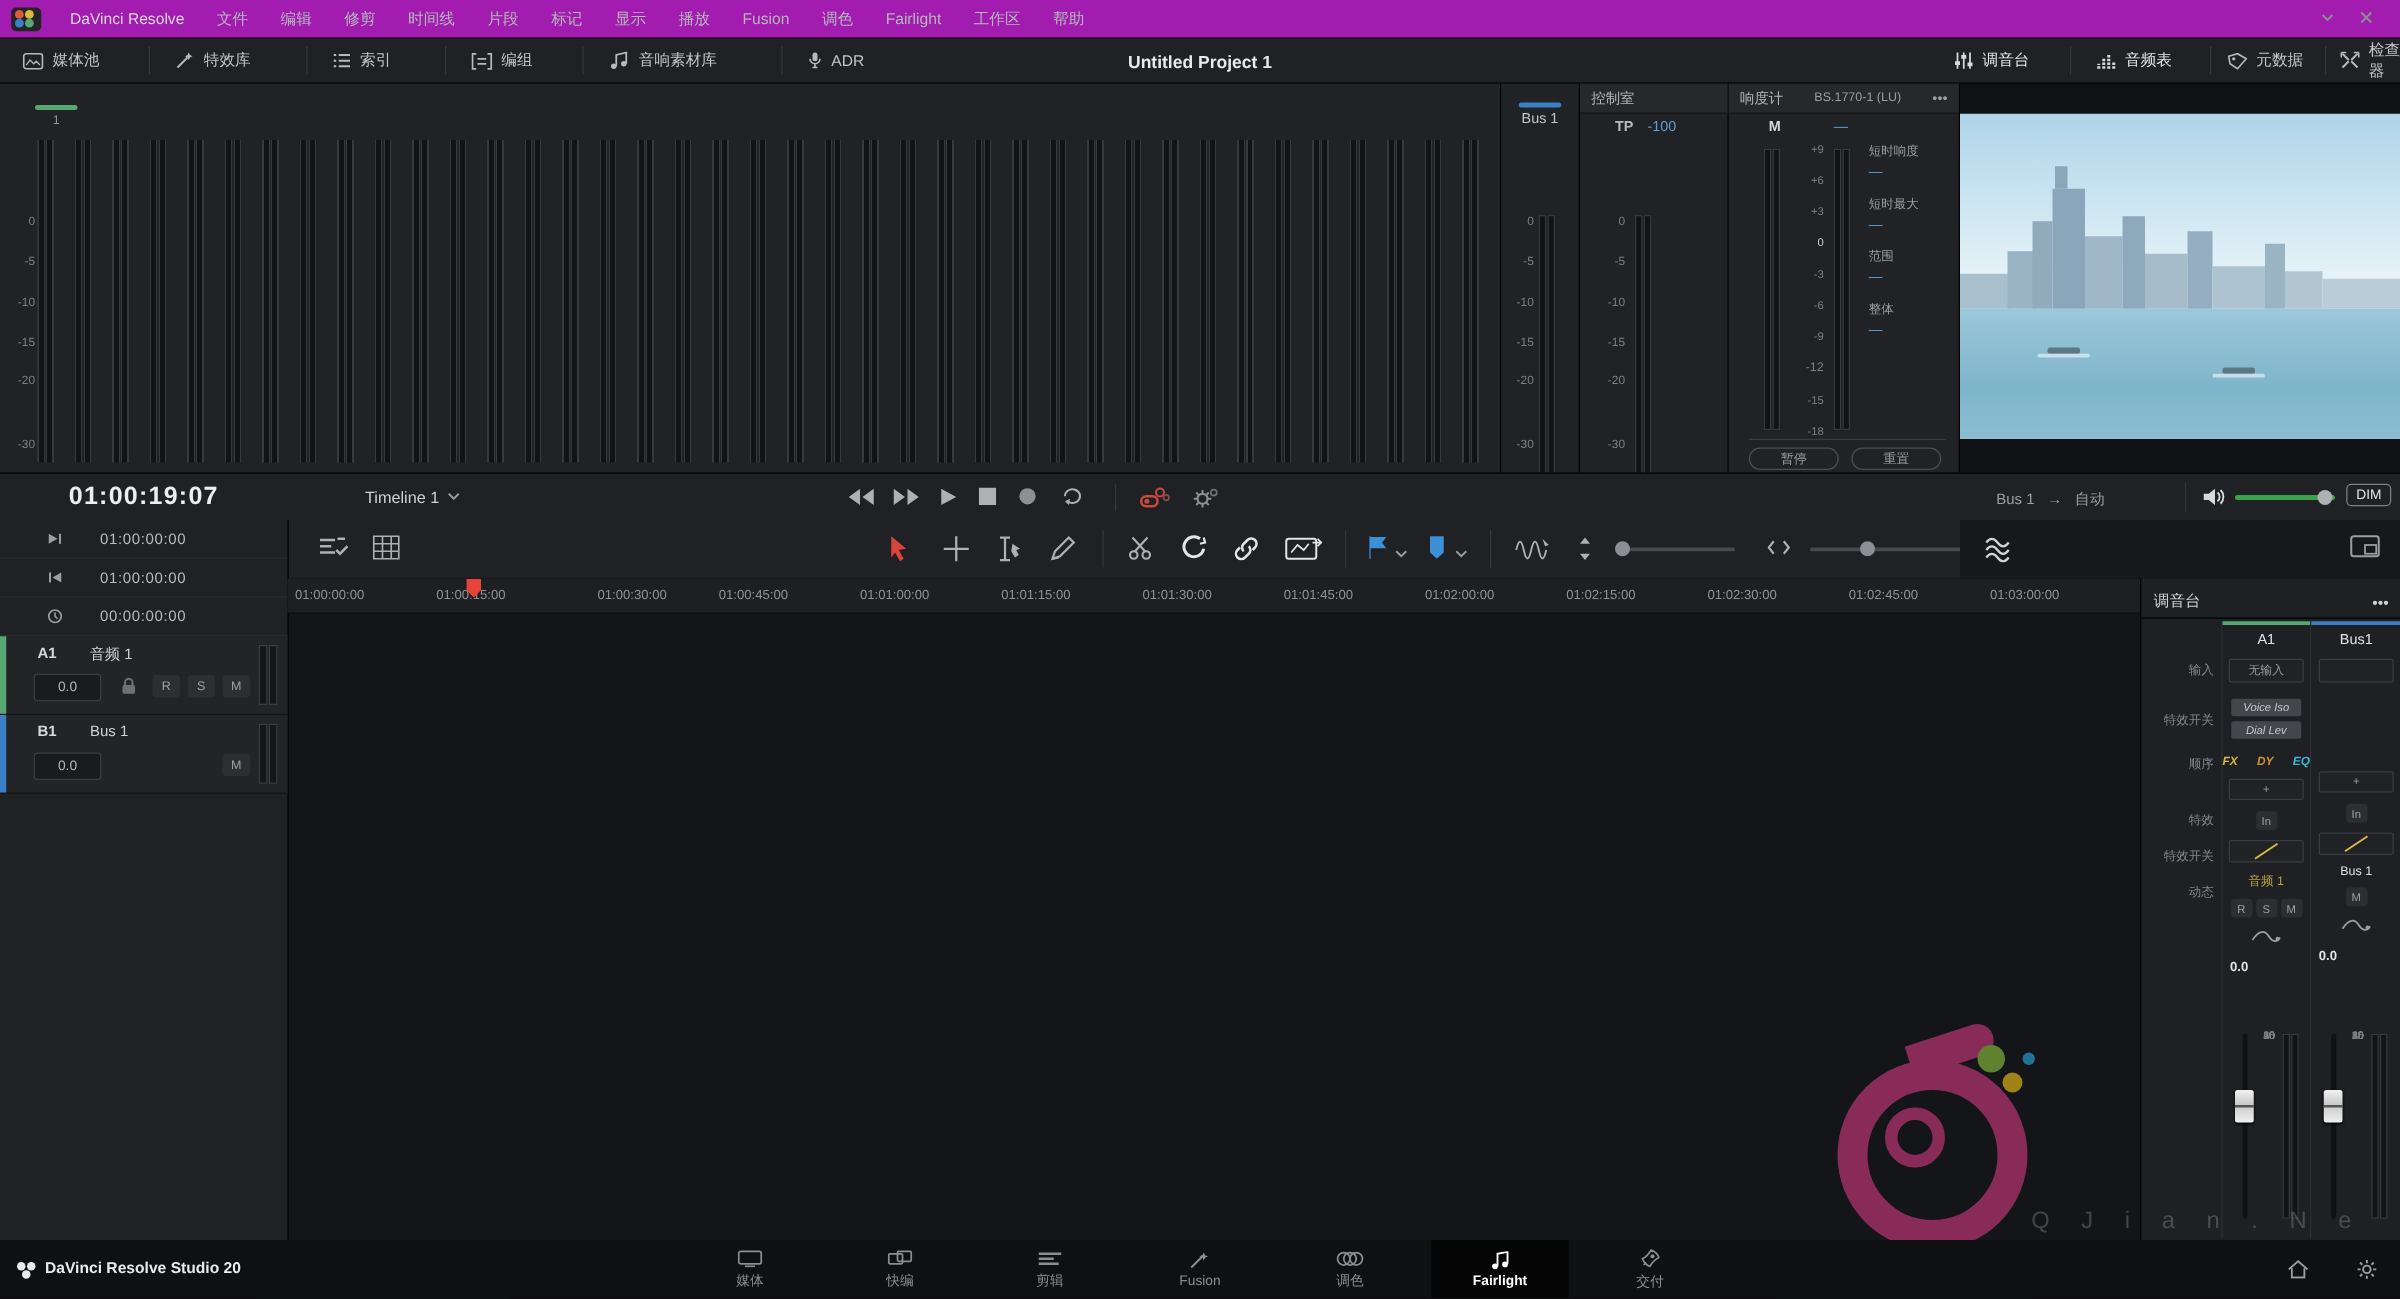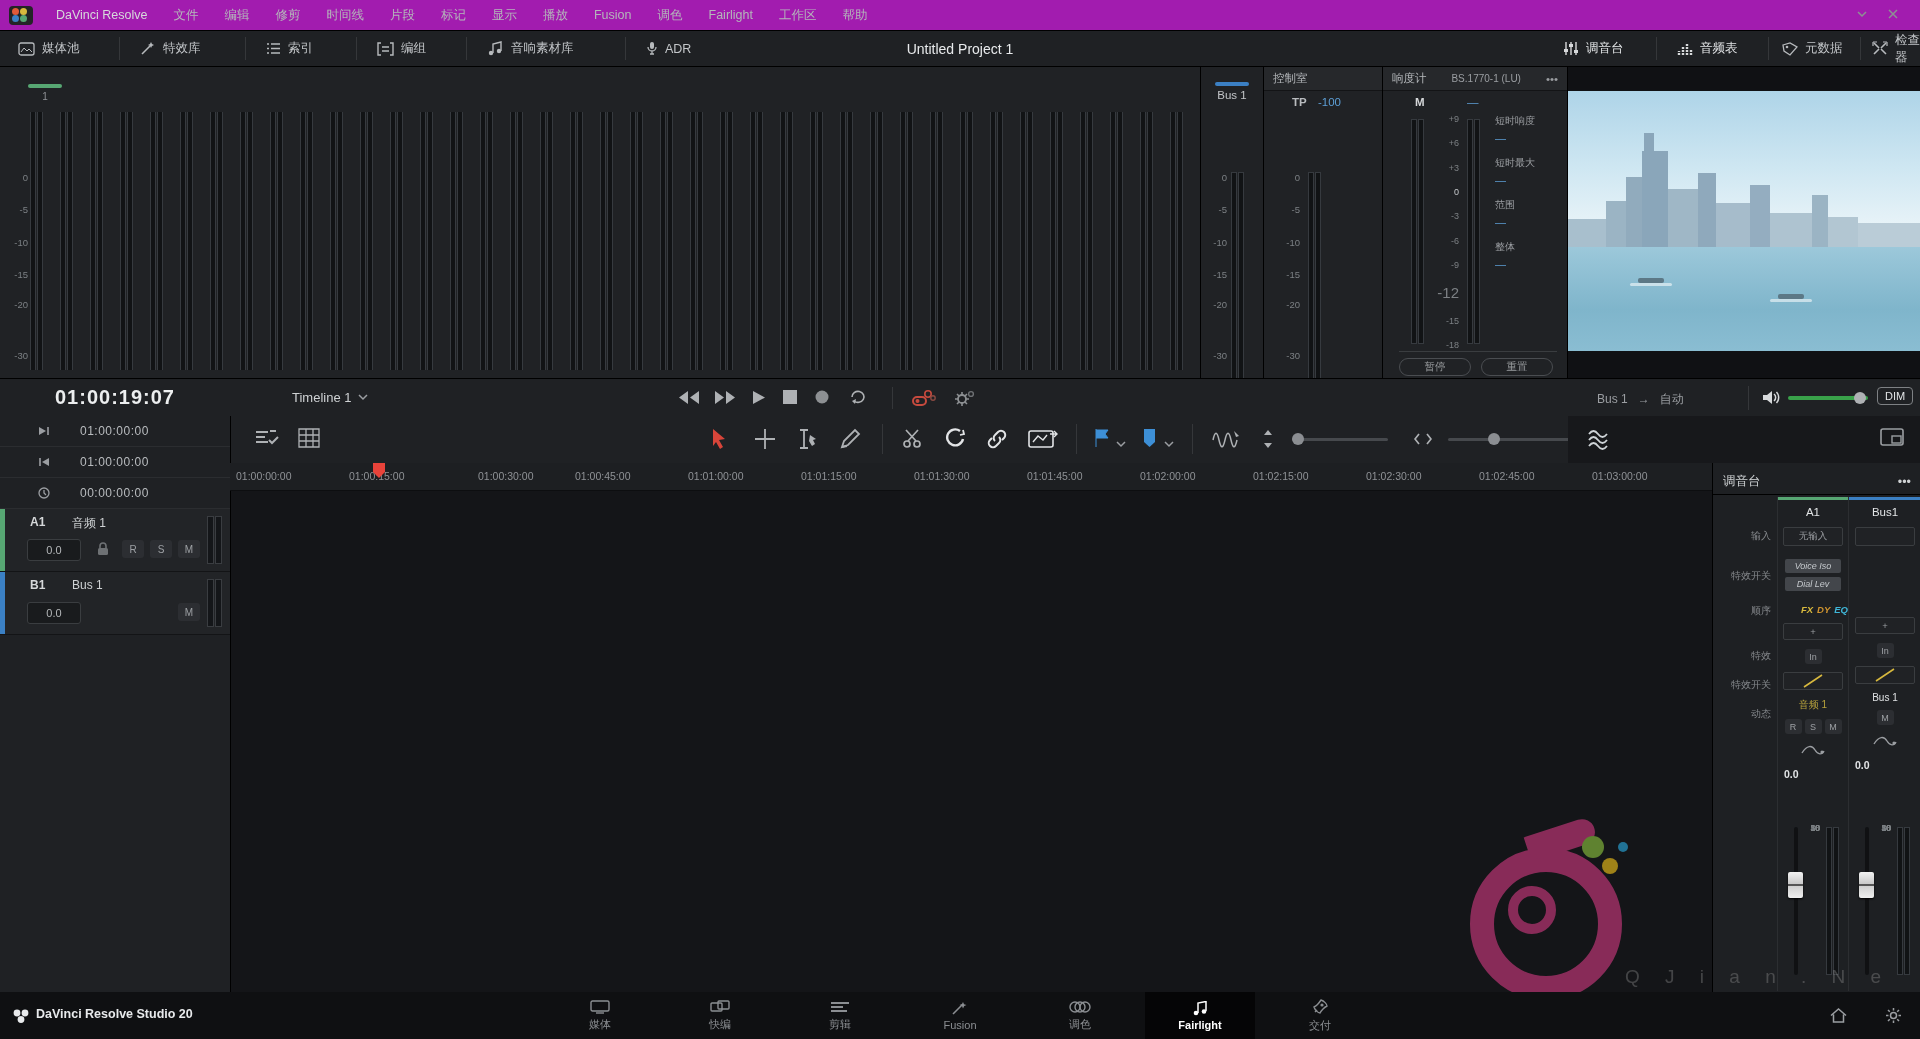--- a/index.html
+++ b/index.html
@@ -9,21 +9,21 @@
   
   .menubar{left:0;top:0;width:1920px;height:30px;background:#a21caf;display:flex;align-items:center;border-bottom:1px solid #000;}
   .applogo{width:24px;height:19px;border-radius:4px;background:#232427;margin:0 10px 0 9px;position:relative;}
   .applogo i{position:absolute;border-radius:50%;width:7px;height:7px;}
   .menu-item{font-size:12.5px;color:#b4b7ba;padding:0 13px;white-space:nowrap;}
   .win-ctl{position:absolute;top:7px;color:#8d9093;}
   
   .hdr2{left:0;top:31px;width:1920px;height:35px;background:#1f2124;border-bottom:1px solid #000;}
   .hbtn{position:absolute;top:0;height:35px;display:flex;align-items:center;gap:7px;font-size:12.5px;color:#c3c6c9;}
   .hdiv{position:absolute;top:6px;width:1px;height:23px;background:#35373a;}
-  .proj-title{position:absolute;top:0;left:760px;width:400px;height:35px;display:flex;align-items:center;justify-content:center;font-size:14px;color:#e8eaec;}
+  .proj-title{position:absolute;top:0;left:760px;width:400px;height:35px;display:flex;align-items:center;justify-content:center;font-size:14px;color:#e8eaec;font-weight:bold;}
   
   .meterzone{left:0;top:67px;width:1200px;height:311px;background:#202225;border-right:1px solid #000;}
   .bigmeters{position:absolute;left:30px;top:45px;width:1166px;height:258px;
      background:repeating-linear-gradient(90deg,#363a3f 0 1px,#111315 1px 5px,#363a3f 5px 6px,#202225 6px 7px,#363a3f 7px 8px,#111315 8px 12px,#363a3f 12px 13px,rgba(0,0,0,0) 13px 30px);}
   .chdash{position:absolute;left:28px;top:17px;width:34px;height:4px;border-radius:2px;background:#57a773;}
   .chnum{position:absolute;left:28px;top:24px;width:34px;text-align:center;font-size:10px;color:#8f9296;}
   .scaleA{position:absolute;width:24px;}
   .scaleA span{position:absolute;right:0;font-size:9.5px;color:#7c8084;}
   .scaleA span:nth-child(1){top:38px}.scaleA span:nth-child(2){top:70px}
   .scaleA span:nth-child(3){top:103px}.scaleA span:nth-child(4){top:135px}
@@ -319,21 +319,21 @@
         <i></i>
       </div>
     <div class="abs" style="left:52px;top:47px;height:236px;display:flex;flex-direction:column;justify-content:space-between;align-items:flex-end;width:24px">
       <span style="font-size:9px;color:#7c8084">+9</span>
       <span style="font-size:9px;color:#7c8084">+6</span>
       <span style="font-size:9px;color:#7c8084">+3</span>
       <span style="font-size:9px;color:#c7cacd">0</span>
       <span style="font-size:9px;color:#7c8084">-3</span>
       <span style="font-size:9px;color:#7c8084">-6</span>
       <span style="font-size:9px;color:#7c8084">-9</span>
-      <span style="font-size:15px;color:#7c8084">-12</span>
+      <span style="font-size:10px;color:#7c8084">-12</span>
       <span style="font-size:9px;color:#7c8084">-15</span>
       <span style="font-size:9px;color:#7c8084">-18</span>
     </div>
     <div class="mpair" style="left:84px;top:52px;height:225px">
         <i></i>
         <i></i>
       </div>
     <div class="abs" style="left:112px;top:45px;width:66px">
       <div style="font-size:10px;color:#9b9ea2;margin-top:2px">短时响度</div>
       <div class="blue" style="font-size:11px;margin:4px 0 12px">—</div>
@@ -598,21 +598,21 @@
     <div class="mixlabel" style="top:186px">特效</div>
     <div class="mixlabel" style="top:215px">特效开关</div>
     <div class="mixlabel" style="top:244px">动态</div>
 
     <div class="mcol" style="left:64px">
       <div style="height:3px;background:#57a773"></div>
       <div style="text-align:center;font-size:11.5px;color:#e2e4e6;padding:6px 0 6px">A1</div>
       <div class="mbox" style="width:58px;height:17px;margin:3px auto 0">无输入</div>
       <div class="fxbtn" style="width:56px;height:14px;margin:13px auto 0">Voice Iso</div>
       <div class="fxbtn" style="width:56px;height:14px;margin:4px auto 0">Dial Lev</div>
-      <div style="display:flex;gap:4px;justify-content:flex-end;margin-top:13px">
+      <div style="display:flex;gap:4px;justify-content:space-between;margin-top:13px">
         <span class="ord" style="color:#d8b93e">FX</span>
         <span class="ord" style="color:#d1952f">DY</span>
         <span class="ord" style="color:#3fb6d8">EQ</span>
       </div>
       <div class="mbox" style="width:58px;height:15px;margin:8px auto 0">+</div>
       <div class="mbtn" style="margin:9px auto 0">In</div>
       <div class="mbox" style="width:58px;height:16px;margin:8px auto 0;position:relative;overflow:hidden">
         <svg width="58" height="16">
             <path d="M20 14L38 2" stroke="#d8b93e" stroke-width="1.6"></path>
           </svg>

